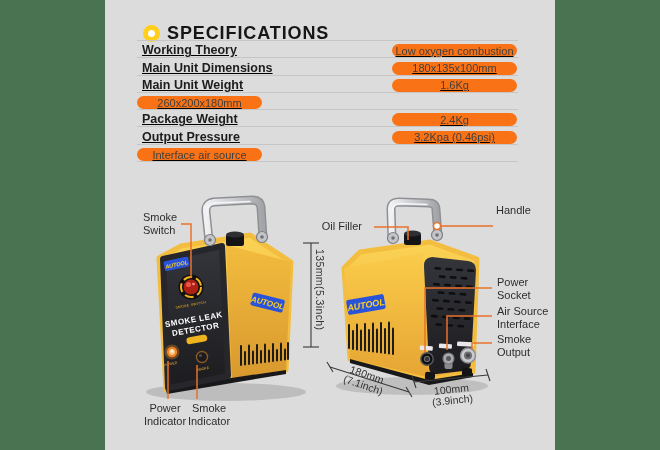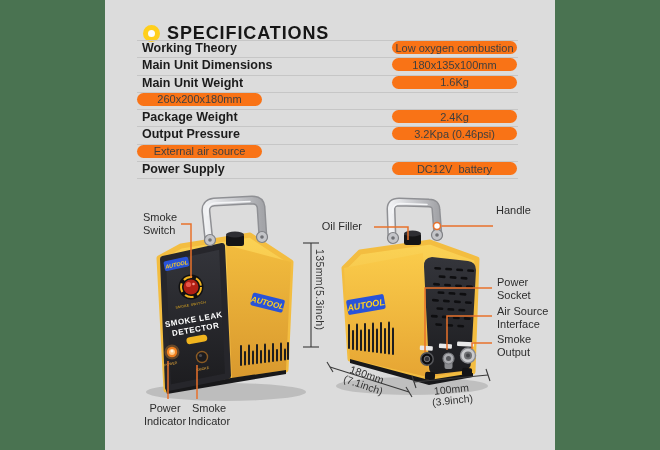--- a/index.html
+++ b/index.html
@@ -10,22 +10,22 @@
   #greenbar-right{left:555px;}
   .stage{position:absolute;left:105px;top:0;width:450px;height:450px;background:#DCDCDC;}
 
   
   .spec-header{position:absolute;left:143px;top:23px;display:flex;align-items:center;gap:7px;}
   .donut{width:7px;height:7px;border:5px solid #FFCF1C;border-radius:50%;background:#FDFDFD;}
   .spec-title{font-size:18px;font-weight:bold;letter-spacing:.9px;color:#161616;}
 
   
   .spec-table{position:absolute;left:137px;top:40px;width:381px;border-bottom:1px solid #c6c6c6;}
-  .spec-row{height:16.3px;display:flex;align-items:flex-start;justify-content:space-between;
-            border-top:1px solid #c6c6c6;}
+  .spec-row{height:16.3px;display:flex;align-items:flex-end;justify-content:space-between;
+            border-top:1px solid #c6c6c6;text-decoration:underline;}
   .spec-label{font-size:12.5px;font-weight:bold;color:#1c1c1c;padding-left:5px;}
   .spec-pill{width:125px;height:13px;margin-right:1px;background:#f97316;border-radius:7px;
              display:flex;align-items:center;justify-content:center;
              font-size:11px;color:#3f3f3f;white-space:pre;}
 
   
   .co{position:absolute;font-size:11px;line-height:13px;color:#2d2d2d;}
   .co span{display:block;}
   #co-smoke-switch{left:143px;top:211px;}
   #co-oil-filler{left:316px;top:220px;width:46px;text-align:right;}
@@ -74,25 +74,21 @@
   </div>
   <div class="spec-row">
     <div class="spec-label">Package Weight</div>
     <div class="spec-pill">2.4Kg</div>
   </div>
   <div class="spec-row">
     <div class="spec-label">Output Pressure</div>
     <div class="spec-pill">3.2Kpa (0.46psi)</div>
   </div>
   <div class="spec-row">
-    <div class="spec-pill">External air source</div>
-  </div>
-  <div class="spec-row">
-    <div class="spec-label">Power Supply</div>
-    <div class="spec-pill">DC12V  battery</div>
+    <div class="spec-pill">Interface air source</div>
   </div>
 </div>
 
 <svg width="660" height="450" viewBox="0 0 660 450">
   <defs>
     <linearGradient id="gYL" x1="0" y1="0" x2="0" y2="1">
       <stop offset="0" stop-color="#FBD355"></stop>
         <stop offset="1" stop-color="#EAAA38"></stop>
     </linearGradient>
     <linearGradient id="gYS" x1="0" y1="0" x2="0" y2="1">

